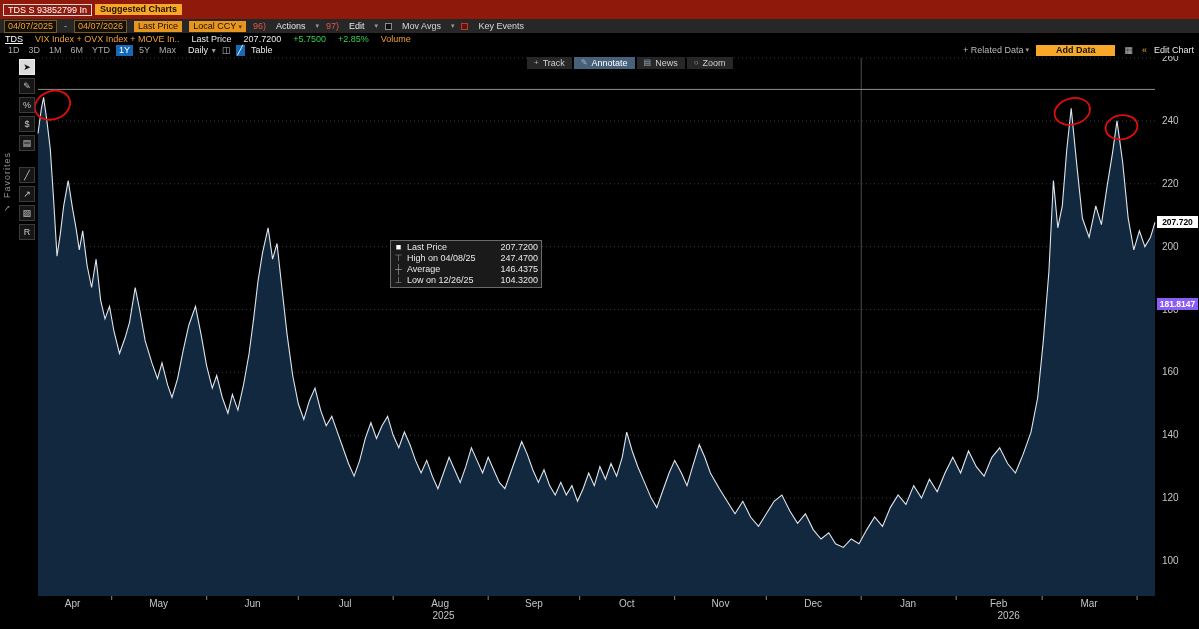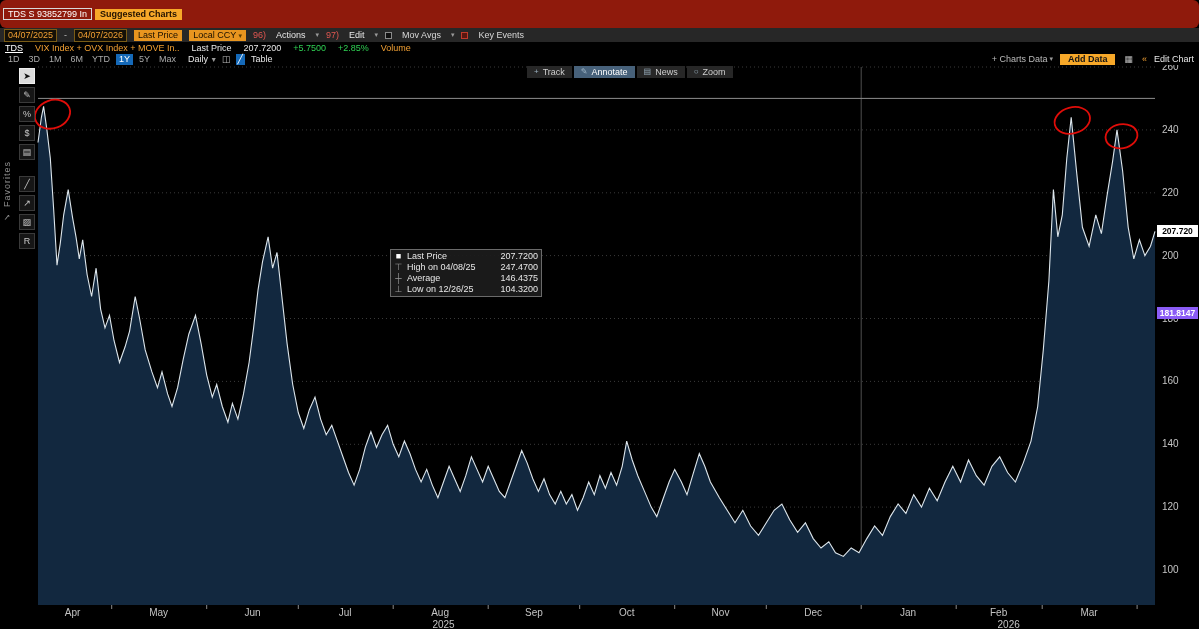--- a/index.html
+++ b/index.html
@@ -7,21 +7,21 @@
   body { font-family:"Liberation Sans", sans-serif; }
   .terminal { position:relative; width:1199px; height:629px; background:#000; overflow:hidden; }
 
   
   .top-strip { height:10px; display:flex; align-items:center; justify-content:space-between; padding:0 6px; background:#030303; }
   .illegible { display:flex; align-items:center; }
   .blk { display:inline-block; height:5px; background:#71130a; margin-right:9px; border-radius:1px; }
   .win-title { color:#e8e8e8; font-size:10px; line-height:10px; white-space:nowrap; }
 
   
-  .cmd-bar { height:28px; background:#8f1a0c; display:flex; align-items:center; padding:0 3px; gap:3px;border-radius:6px; }
+  .cmd-bar { height:19px; background:#8f1a0c; display:flex; align-items:center; padding:0 3px; gap:3px; }
   .ticker-box { border:1px solid #d8d8d8; color:#fff; font-size:9px; line-height:10px; padding:0 4px; white-space:nowrap; }
   .suggestion { background:#f7a829; color:#231200; font-size:9px; line-height:11px; padding:0 5px; font-weight:bold; white-space:nowrap; }
 
   
   .toolbar-row { height:14px; background:#272727; display:flex; align-items:center; gap:7px; padding:0 4px; font-size:9px; white-space:nowrap; }
   .date-chip { border:1px solid #7a5c16; background:#141007; color:#f2a033; padding:0 3px; line-height:11px; }
   .dash { color:#bbb; }
   .chip { background:#e8951f; color:#1a1000; padding:0 4px; line-height:11px; }
   .menu { display:flex; align-items:center; gap:10px; }
   .menu-num { color:#e05650; }
@@ -42,21 +42,21 @@
   
   .range-row { height:12px; background:#000; display:flex; align-items:center; gap:3px; padding:0 5px; font-size:9px; color:#aaa; white-space:nowrap; }
   .tab { padding:0 3px; line-height:11px; }
   .tab.active { background:#1569b8; color:#fff; }
   .period { color:#e8e8e8; margin-left:6px; display:flex; align-items:center; gap:2px;justify-content:space-between; }
   .mini-icon { font-size:9px; color:#bbb; padding:0 2px; line-height:11px; }
   .mini-icon.active { background:#1569b8; color:#fff; }
   .table-label { color:#e8e8e8; margin-left:3px; }
   .range-right { margin-left:auto; display:flex; gap:7px; align-items:center; }
   .related { color:#bbb; display:flex; align-items:center; gap:2px; }
-  .add-data { background:#f7a829; color:#141414; padding:0 8px; font-weight:bold; line-height:11px; }
+  .add-data { background:#f7a829; color:#141414; padding:0 20px; font-weight:bold; line-height:11px; }
   .edit-chart { color:#e8e8e8; }
   .chev { color:#f2a033; }
 
   
   .main { position:relative; height:569px; background:#000; overflow:hidden; }
   #chart-svg { position:absolute; left:0; top:0; }
 
   .left-tools { position:absolute; left:19px; top:3px; display:flex; flex-direction:column; gap:3px; z-index:5; }
   .tool { width:16px; height:16px; background:#161616; border:1px solid #3a3a3a; color:#c8c8c8; font-size:9px; display:flex; align-items:center; justify-content:center; }
   .tool.active { background:#dcdcdc; color:#101010; border-color:#eee; }
@@ -137,21 +137,21 @@
     <span class="tab">Max</span>
     <span class="period">
       <span>Daily</span>
       <span class="caret">▼</span>
     </span>
     <span class="mini-icon">◫</span>
     <span class="mini-icon active">╱</span>
     <span class="table-label">Table</span>
     <div class="range-right">
       <span class="related">
-        <span>+ Charts Data</span>
+        <span>+ Related Data</span>
         <span class="caret">▾</span>
       </span>
       <span class="add-data">Add Data</span>
       <span class="mini-icon">▦</span>
       <span class="chev">«</span>
       <span class="edit-chart">Edit Chart</span>
     </div>
   </div>
 
   <div class="main" id="chart-main">

